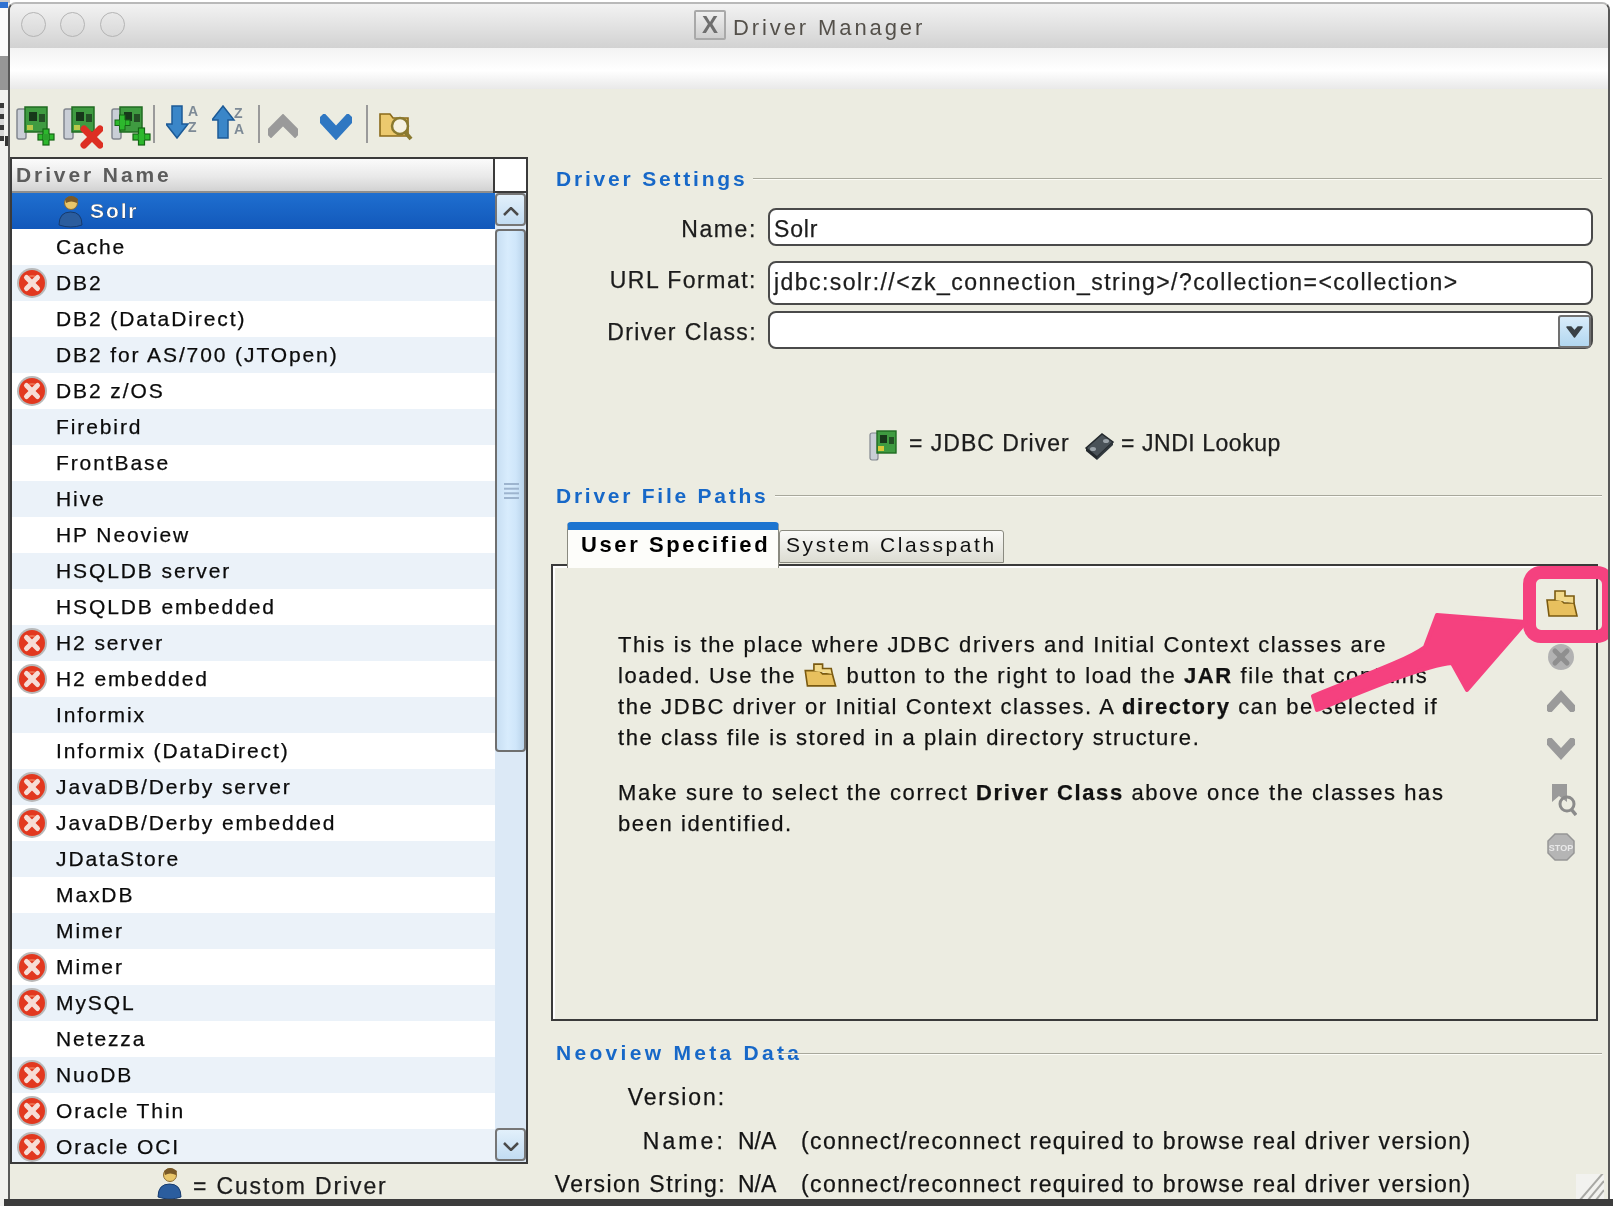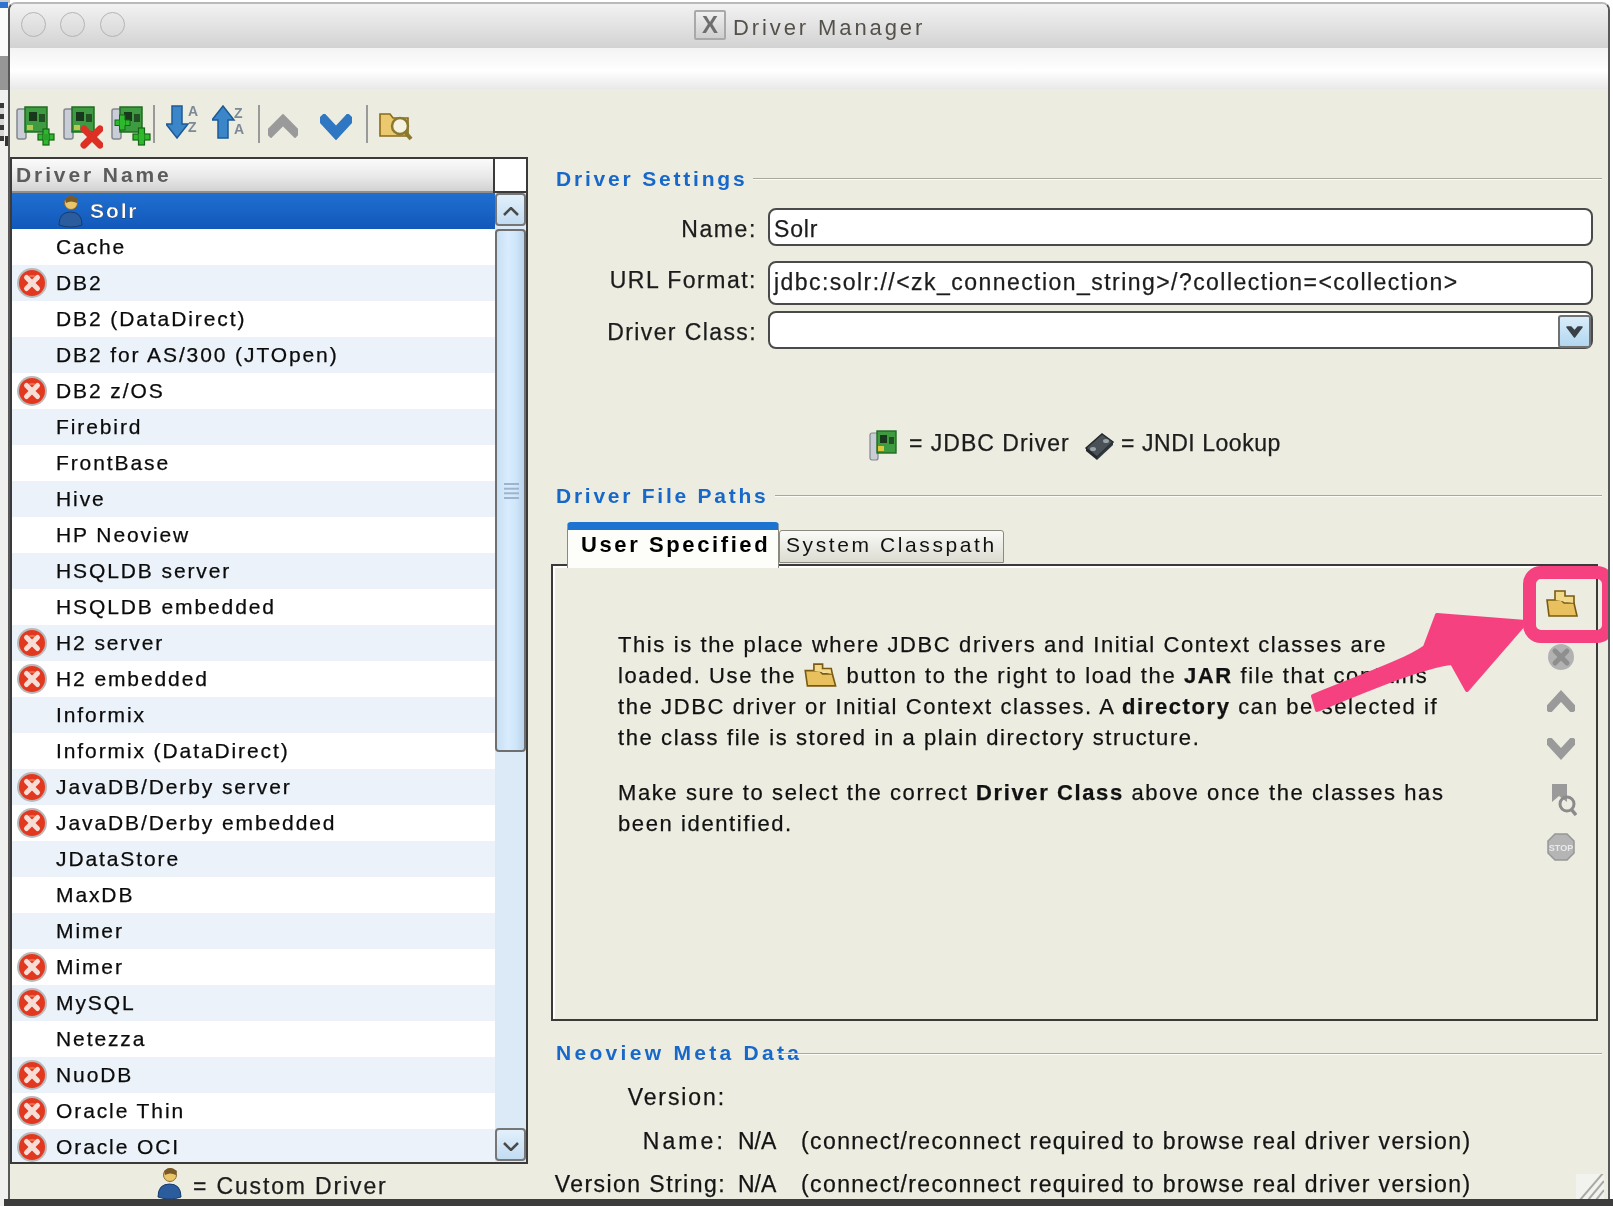--- a/index.html
+++ b/index.html
@@ -185,21 +185,21 @@
               <line x1="10.5" y1="10.5" x2="21.5" y2="21.5"></line>
               <line x1="21.5" y1="10.5" x2="10.5" y2="21.5"></line>
             </g>
           </svg>
           <span class="txt">DB2</span>
         </div>
         <div class="row abs odd" style="top:108px;">
           <span class="txt">DB2 (DataDirect)</span>
         </div>
         <div class="row abs even" style="top:144px;">
-          <span class="txt">DB2 for AS/300 (JTOpen)</span>
+          <span class="txt">DB2 for AS/700 (JTOpen)</span>
         </div>
         <div class="row abs odd" style="top:180px;">
           <svg class="err" viewBox="0 0 32 32">
             <circle cx="16" cy="16" r="15" fill="#b9b9b9"></circle>
             <circle cx="16" cy="16" r="13" fill="#e2381f"></circle>
             <path d="M16 8 a 8 8 0 0 1 7 4 a 14 14 0 0 0 -14 0 a 8 8 0 0 1 7 -4" fill="#f07a5a" opacity="0.8"></path>
             <g stroke="#f6ddd6" stroke-width="5" stroke-linecap="round">
               <line x1="10.5" y1="10.5" x2="21.5" y2="21.5"></line>
               <line x1="21.5" y1="10.5" x2="10.5" y2="21.5"></line>
             </g>

